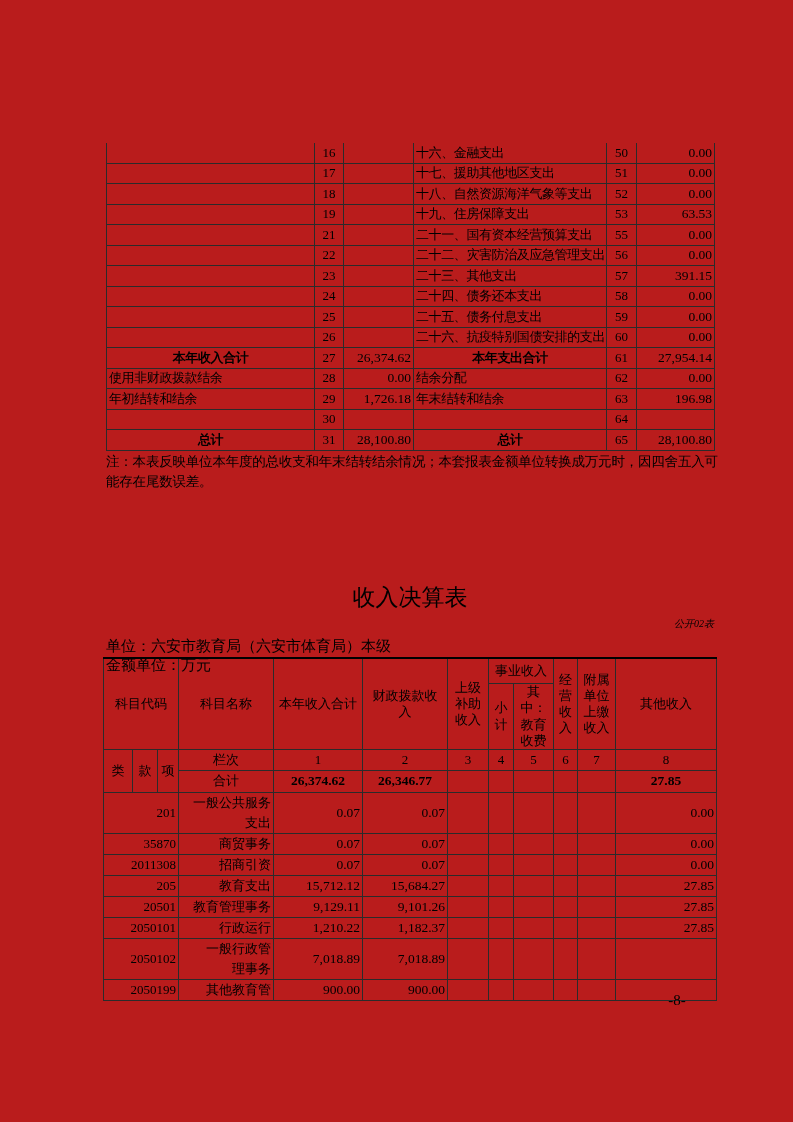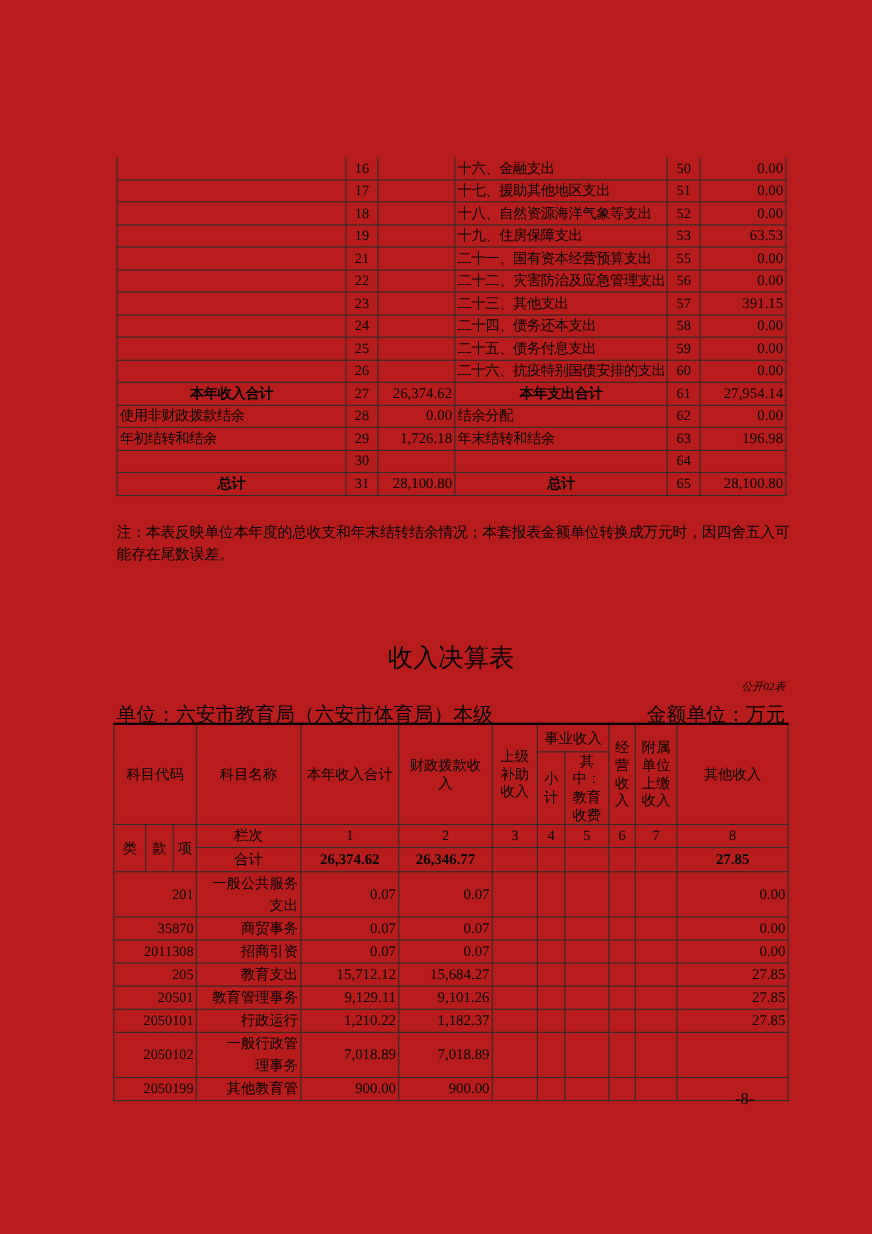--- a/index.html
+++ b/index.html
@@ -16,30 +16,30 @@
   .ctr { text-align:center; }
   .bold { font-weight:bold; }
 
   
   .t-top { position:absolute; left:106px; top:143px; width:608px; }
   .t-top td { height:19.5px; white-space:nowrap; }
   .t-top tr:first-child td { border-top:none; }
   .t-top .lbl { letter-spacing:-0.4px;font-family:Liberation Mono, monospace; }
 
   
-  .note { position:absolute; left:106px; top:474px; width:612px;
+  .note { position:absolute; left:106px; top:452px; width:612px;
           font-size:13.5px; line-height:1.5; letter-spacing:-0.2px; }
 
   
   .title { position:absolute; left:106px; top:582px; width:608px;
            text-align:center; font-size:23px; font-weight:normal;
            font-family:"Liberation Sans","DejaVu Sans",sans-serif; }
   .meta-no  { position:absolute; right:79px; top:617px; font-size:10px;font-style:italic; }
   .meta-row { position:absolute; left:106px; top:637px; width:608px;
-              display:flex; justify-content:space-between; font-size:18px; }
+              display:flex; justify-content:space-between; font-size:15px;flex-direction:column; }
 
   
   .t-income { position:absolute; left:103px; top:657px; width:614px; }
   .t-income td { line-height:1.25; }
   .t-income thead td { text-align:center; }
   .t-income { border-top:2px solid #000; }
   .t-income tr.hr1 td { height:24px; }
   .t-income tr.hr2 td { height:56px; }
   .t-income tr.hr3 td { height:20px; }
   .t-income tr.hr4 td { height:21px; }

